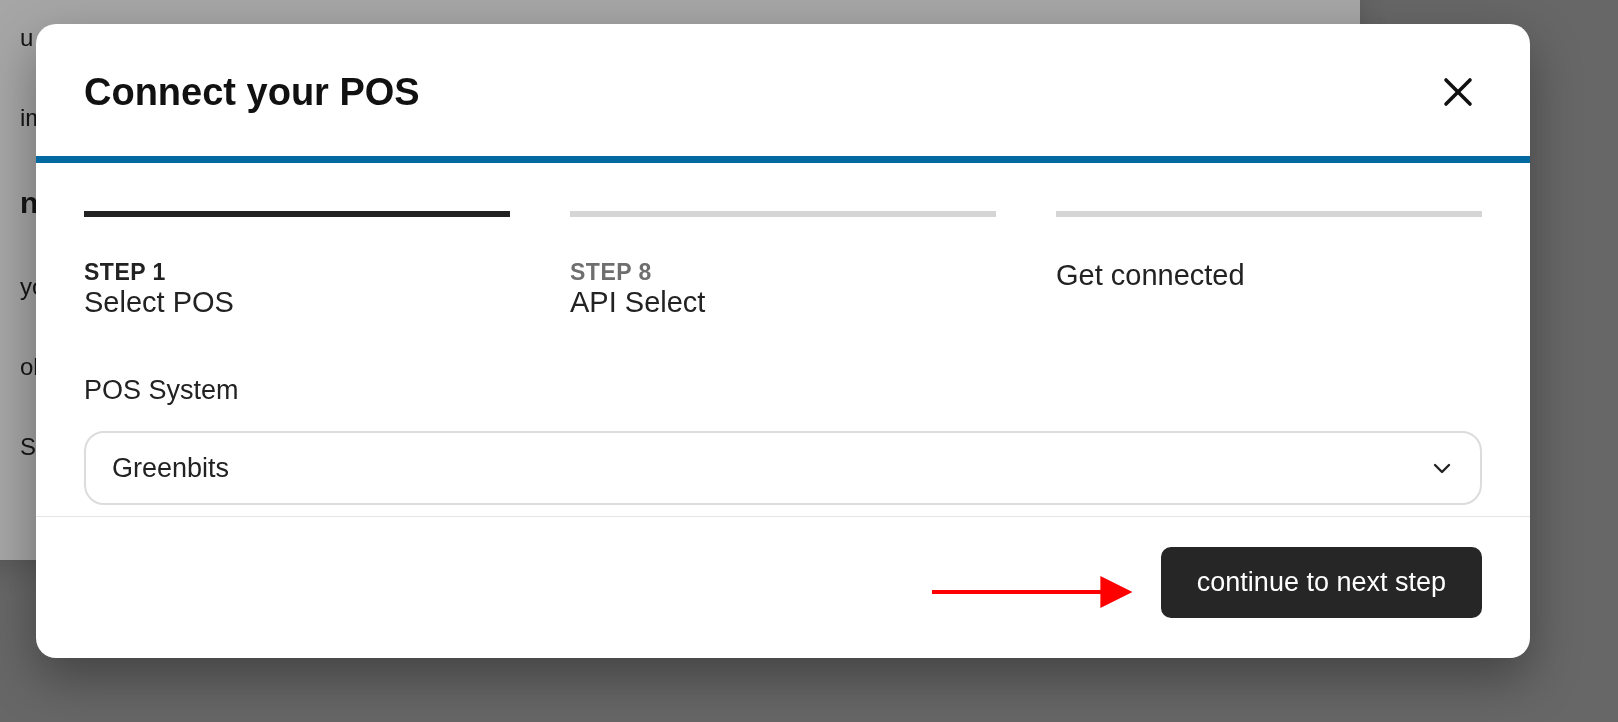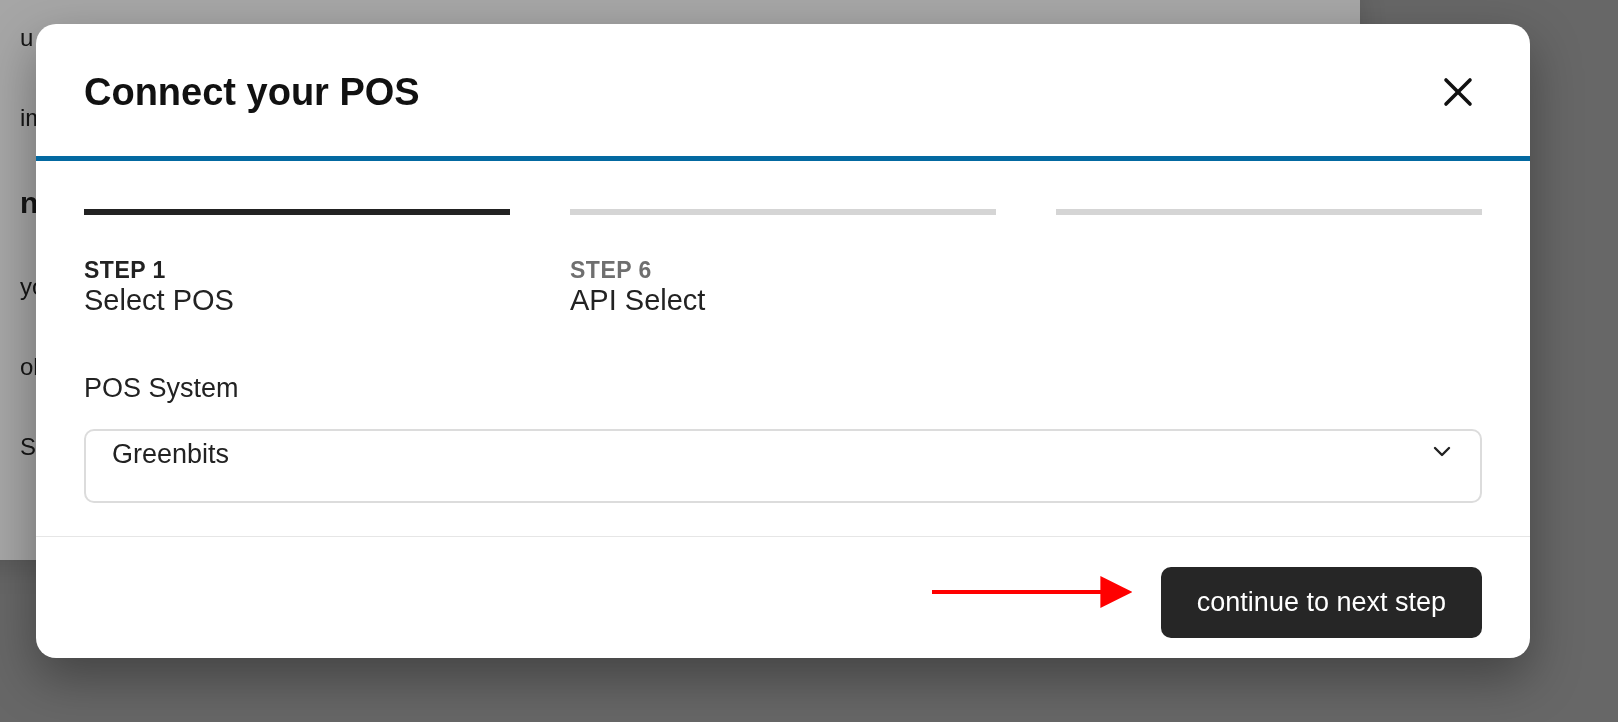--- a/index.html
+++ b/index.html
@@ -45,21 +45,21 @@
       box-shadow: 0 20px 50px rgba(0,0,0,.35);
       display: flex;
       flex-direction: column;
     }
 
     .modal-header {
       display: flex;
       align-items: center;
       justify-content: space-between;
       padding: 44px 48px 40px;
-      border-bottom: 5px solid #0369a1;
+      border-bottom: 7px solid #0369a1;
     }
     .modal-title {
       font-size: 38px;
       font-weight: 600;
       color: #111;
     }
     .close-btn {
       background: none;
       border: none;
       cursor: pointer;
@@ -87,34 +87,34 @@
     .step-kicker.active { color: #222; }
     .step-kicker.inactive { color: #6f6f6f; }
     .step-title { font-size: 29px; color: #222; }
 
     .field { margin-top: 56px; }
     .field-label { font-size: 27px; color: #222; margin-bottom: 25px; display: block; }
     .select-wrap {
       position: relative;
       width: 100%;
       border: 2px solid #dcdcdc;
-      border-radius: 10px;
+      border-radius: 20px;
       background: #fff;
       height: 74px;
       display: flex;
-      align-items: flex-start;
-      padding: 8px 26px;
+      align-items: center;
+      padding: 0 26px;
       cursor: pointer;
     }
     .select-value { font-size: 27px; color: #222; flex: 1; }
     .chevron { width: 24px; height: 24px; }
 
     .modal-footer {
       border-top: 1px solid #e6e6e6;
-      padding: 30px 48px 20px;
+      padding: 30px 48px 40px;
       display: flex;
       justify-content: flex-end;
       align-items: flex-end;
     }
     .primary-btn {
       background: #262626;
       color: #fff;
       font-size: 27px;
       border: none;
       border-radius: 10px;
@@ -158,25 +158,26 @@
 
   <div class="modal-body">
     <div class="steps">
       <div class="step">
         <div class="step-bar-active"></div>
         <div class="step-kicker active">STEP 1</div>
         <div class="step-title">Select POS</div>
       </div>
       <div class="step">
         <div class="step-bar-inactive"></div>
-        <div class="step-kicker inactive">STEP 6</div>
+        <div class="step-kicker inactive">STEP 8</div>
         <div class="step-title">API Select</div>
       </div>
       <div class="step">
         <div class="step-bar-inactive"></div>
+        <div class="step-title">Get connected</div>
       </div>
     </div>
 
     <div class="field">
       <label class="field-label">POS System</label>
       <div class="select-wrap" role="combobox">
         <span class="select-value">Greenbits</span>
         <svg class="chevron" viewBox="0 0 24 24" fill="none" stroke="#222" stroke-width="2.4" stroke-linecap="round" stroke-linejoin="round">
           <polyline points="5 9 12 16 19 9"></polyline>
         </svg>

